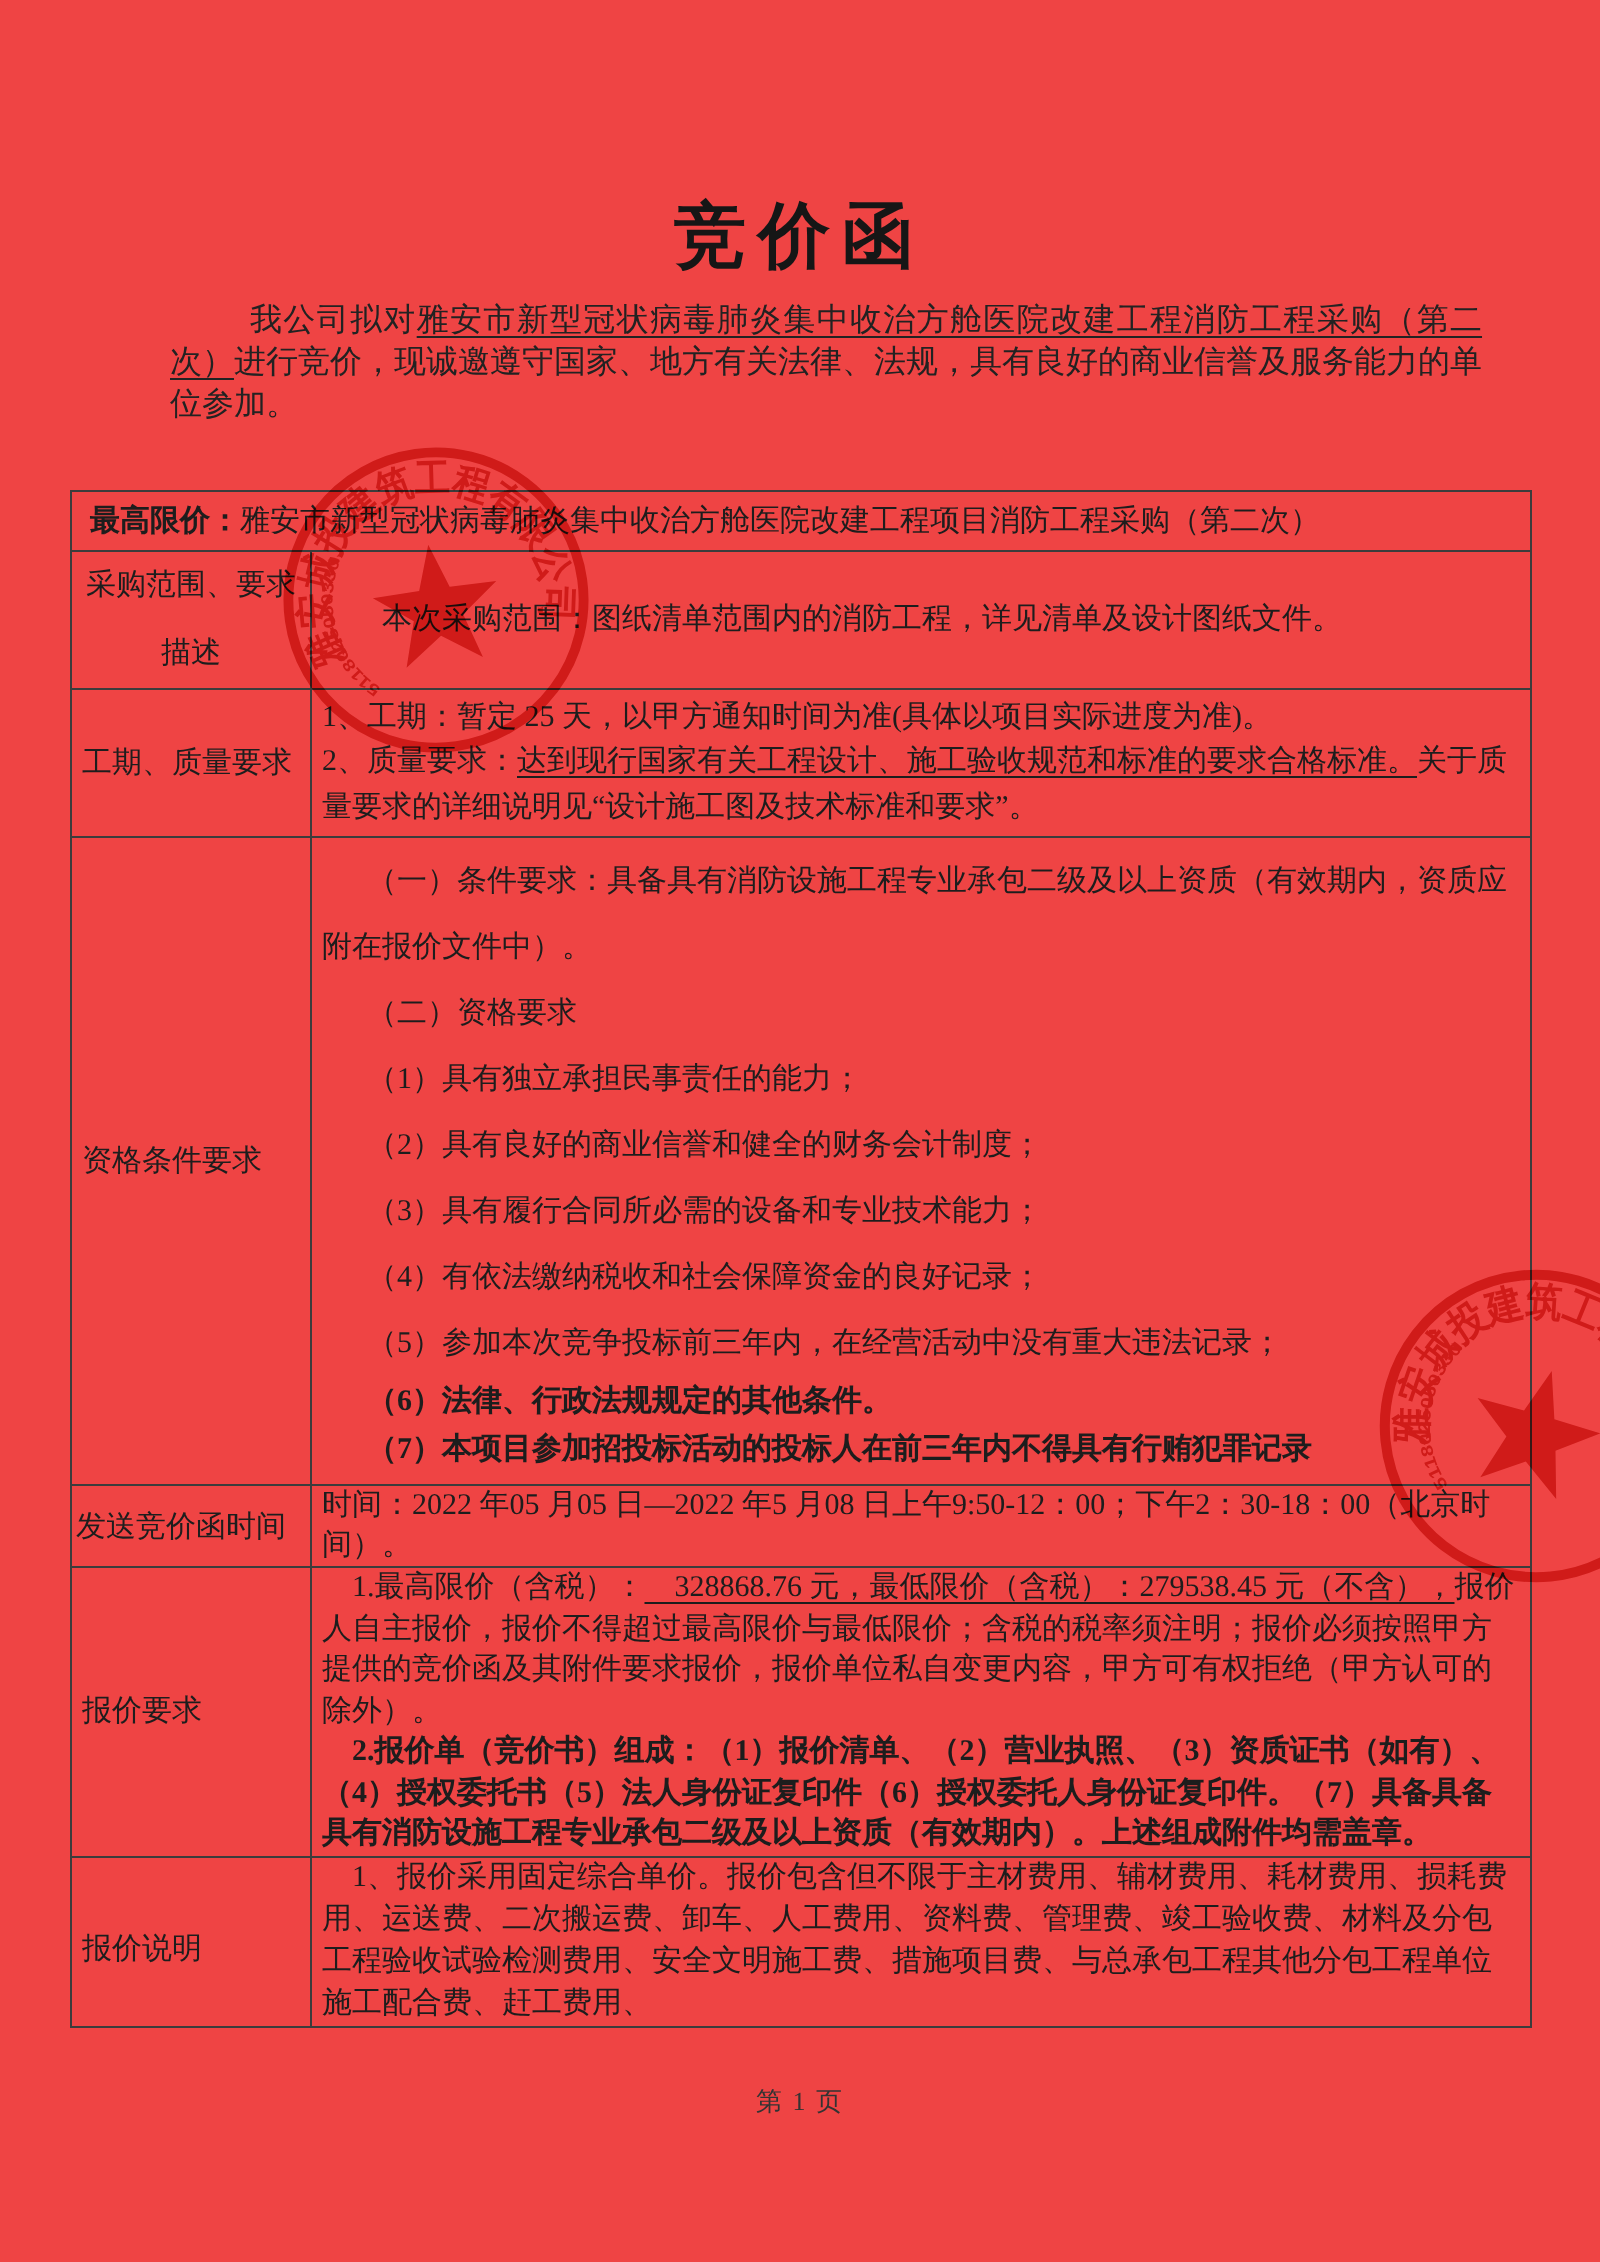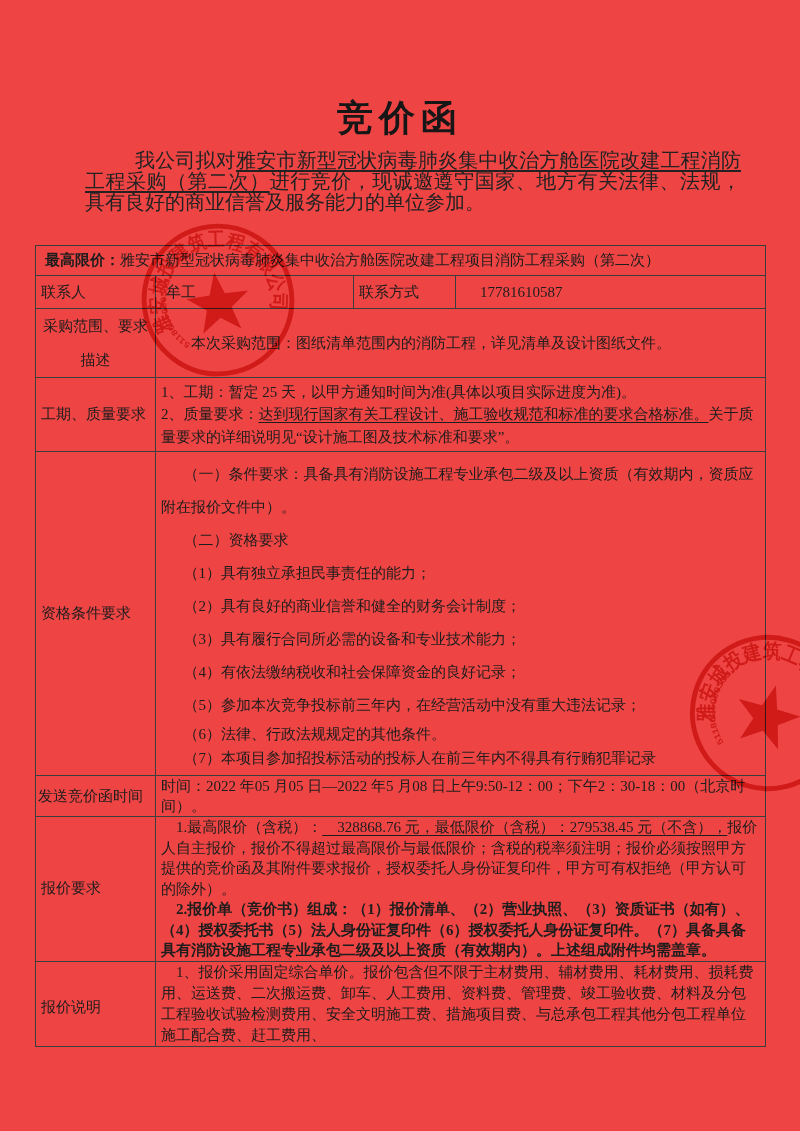--- a/index.html
+++ b/index.html
@@ -9,21 +9,21 @@
     font-family:"Liberation Serif","DejaVu Serif",serif;
     color:#1f1f1f;
   }
   .doc-title{
     position:absolute; top:94px; left:0; width:100%;
     text-align:center; font-size:36px; font-weight:bold;
     letter-spacing:6px; margin:0; color:#161616;
   }
   .intro{
     position:absolute; left:85px; top:150px; width:656px;
-    font-size:20px; line-height:21px; text-align:justify;
+    font-size:16px; line-height:21px; text-align:justify;
     text-indent:2.5em; margin:0; color:#222;
   }
   .intro u, .cell u{ text-underline-offset:3px; }
   .doc-table{
     position:absolute; left:35px; top:245px; width:730px;
     border-collapse:collapse; table-layout:fixed;
     font-size:15px; color:#1d1d1d;
   }
   .doc-table th,.doc-table td{
     border:1.5px solid #3c3c3c; padding:0 5px;
@@ -34,21 +34,21 @@
   .v-top{ vertical-align:top; }
   .cell p{ margin:0; }
   .indent1{ text-indent:1em; }
   .indent2{ text-indent:2em; }
   .bold{ font-weight:bold; }
   .row-scope .lbl{ line-height:34px;text-align:center; }
   .cell-scope{ padding-top:9px; line-height:22px; }
   .cell-schedule{ padding-top:5px; line-height:22.5px; }
   .cell-qual{ padding-top:4px; line-height:33px; }
   .cell-qual p{ text-indent:1.5em; }
-  .cell-qual p.tight{ line-height:24px; }
+  .cell-qual p.tight{ line-height:24px;font-weight:bold; }
   .cell-time{ font-weight:bold; line-height:20px; }
   .cell-quote{ padding-top:3px; line-height:20.5px; text-align:justify; }
   .cell-note{ padding-top:4px; line-height:21px; text-align:justify;font-family:Liberation Serif, serif; }
   .footer{
     position:absolute; top:1042px; left:0; width:100%;
     text-align:center; font-size:13px; color:#333; letter-spacing:1px;
   }
   .stamp{
     position:absolute; mix-blend-mode:multiply; opacity:.85;
     pointer-events:none;
@@ -71,26 +71,20 @@
     <colgroup>
       <col style="width:120px">
         <col style="width:198px">
         <col style="width:102px">
         <col style="width:310px">
     </colgroup>
     <tbody>
         <tr style="height:30px">
       <td colspan="4"><b class="lbl">最高限价：</b><span>雅安市新型冠状病毒肺炎集中收治方舱医院改建工程项目消防工程采购（第二次）</span></td>
     </tr>
-    <tr style="height:33px">
-      <th class="lbl">联系人</th>
-      <td style="padding-left:10px">牟工</td>
-      <th class="lbl">联系方式</th>
-      <td style="padding-left:24px;font-family:'Liberation Serif','DejaVu Sans Mono',serif">17781610587</td>
-    </tr>
     <tr class="row-scope" style="height:67px">
       <th class="lbl">采购范围、要求描述</th>
       <td colspan="3" class="cell cell-scope v-top">
         <p class="indent2">本次采购范围：图纸清单范围内的消防工程，详见清单及设计图纸文件。</p>
       </td>
     </tr>
     <tr style="height:74px">
       <th class="lbl">工期、质量要求</th>
       <td colspan="3" class="cell cell-schedule v-top">
         <p>1、工期：暂定 25 天，以甲方通知时间为准(具体以项目实际进度为准)。</p>
@@ -111,21 +105,21 @@
         <p class="tight">（7）本项目参加招投标活动的投标人在前三年内不得具有行贿犯罪记录</p>
       </td>
     </tr>
     <tr style="height:26px">
       <th class="lbl" style="padding-left:2px">发送竞价函时间</th>
       <td colspan="3" class="cell cell-time">时间：2022 年05 月05 日—2022 年5 月08 日上午9:50-12：00；下午2：30-18：00（北京时间）。</td>
     </tr>
     <tr style="height:124px">
       <th class="lbl">报价要求</th>
       <td colspan="3" class="cell cell-quote v-top">
-        <p class="indent1"><span>1.最高限价（含税）：</span><u>　328868.76 元，最低限价（含税）：279538.45 元（不含），</u><span>报价人自主报价，报价不得超过最高限价与最低限价；含税的税率须注明；报价必须按照甲方提供的竞价函及其附件要求报价，授权委托人身份证复印件，甲方可有权拒绝（甲方认可的除外）。</span></p>
+        <p class="indent1"><span>1.最高限价（含税）：</span><u>　328868.76 元，最低限价（含税）：279538.45 元（不含），</u><span>报价人自主报价，报价不得超过最高限价与最低限价；含税的税率须注明；报价必须按照甲方提供的竞价函及其附件要求报价，报价单位私自变更内容，甲方可有权拒绝（甲方认可的除外）。</span></p>
         <p class="indent1 bold">2.报价单（竞价书）组成：（1）报价清单、（2）营业执照、（3）资质证书（如有）、（4）授权委托书（5）法人身份证复印件（6）授权委托人身份证复印件。（7）具备具备具有消防设施工程专业承包二级及以上资质（有效期内）。上述组成附件均需盖章。</p>
       </td>
     </tr>
     <tr style="height:64px">
       <th class="lbl v-top" style="padding-top:8px">报价说明</th>
       <td colspan="3" class="cell cell-note v-top">
         <p class="indent1">1、报价采用固定综合单价。报价包含但不限于主材费用、辅材费用、耗材费用、损耗费用、运送费、二次搬运费、卸车、人工费用、资料费、管理费、竣工验收费、材料及分包工程验收试验检测费用、安全文明施工费、措施项目费、与总承包工程其他分包工程单位施工配合费、赶工费用、</p>
       </td>
     </tr>
   </tbody>
@@ -146,14 +140,15 @@
     <svg viewBox="0 0 200 200">
       <circle cx="100" cy="100" r="90" fill="none" stroke="#d8473e" stroke-width="6"></circle>
       <polygon points="100,66 109.4,93.1 138,93.6 115.2,110.9 123.5,138.4 100,122 76.5,138.4 84.8,110.9 62,93.6 90.6,93.1" fill="#d8473e"></polygon>
       <path id="sealArcB" d="M 40.2,127.9 A 66,66 0 1,1 159.8,127.9" fill="none"></path>
       <path id="sealNumB" d="M 59.5,148.3 A 63,63 0 0,1 48.4,63.8" fill="none"></path>
       <text font-size="24" fill="#d8473e"><textPath href="#sealArcB" textLength="258" lengthAdjust="spacingAndGlyphs">雅安城投建筑工程有限公司</textPath></text>
       <text font-size="10" fill="#d8473e"><textPath href="#sealNumB" textLength="88" lengthAdjust="spacingAndGlyphs">5118025050330</textPath></text>
     </svg>
   </div>
 
+  <div class="footer">第 1 页</div>
 
 </div>
 
 </body></html>

